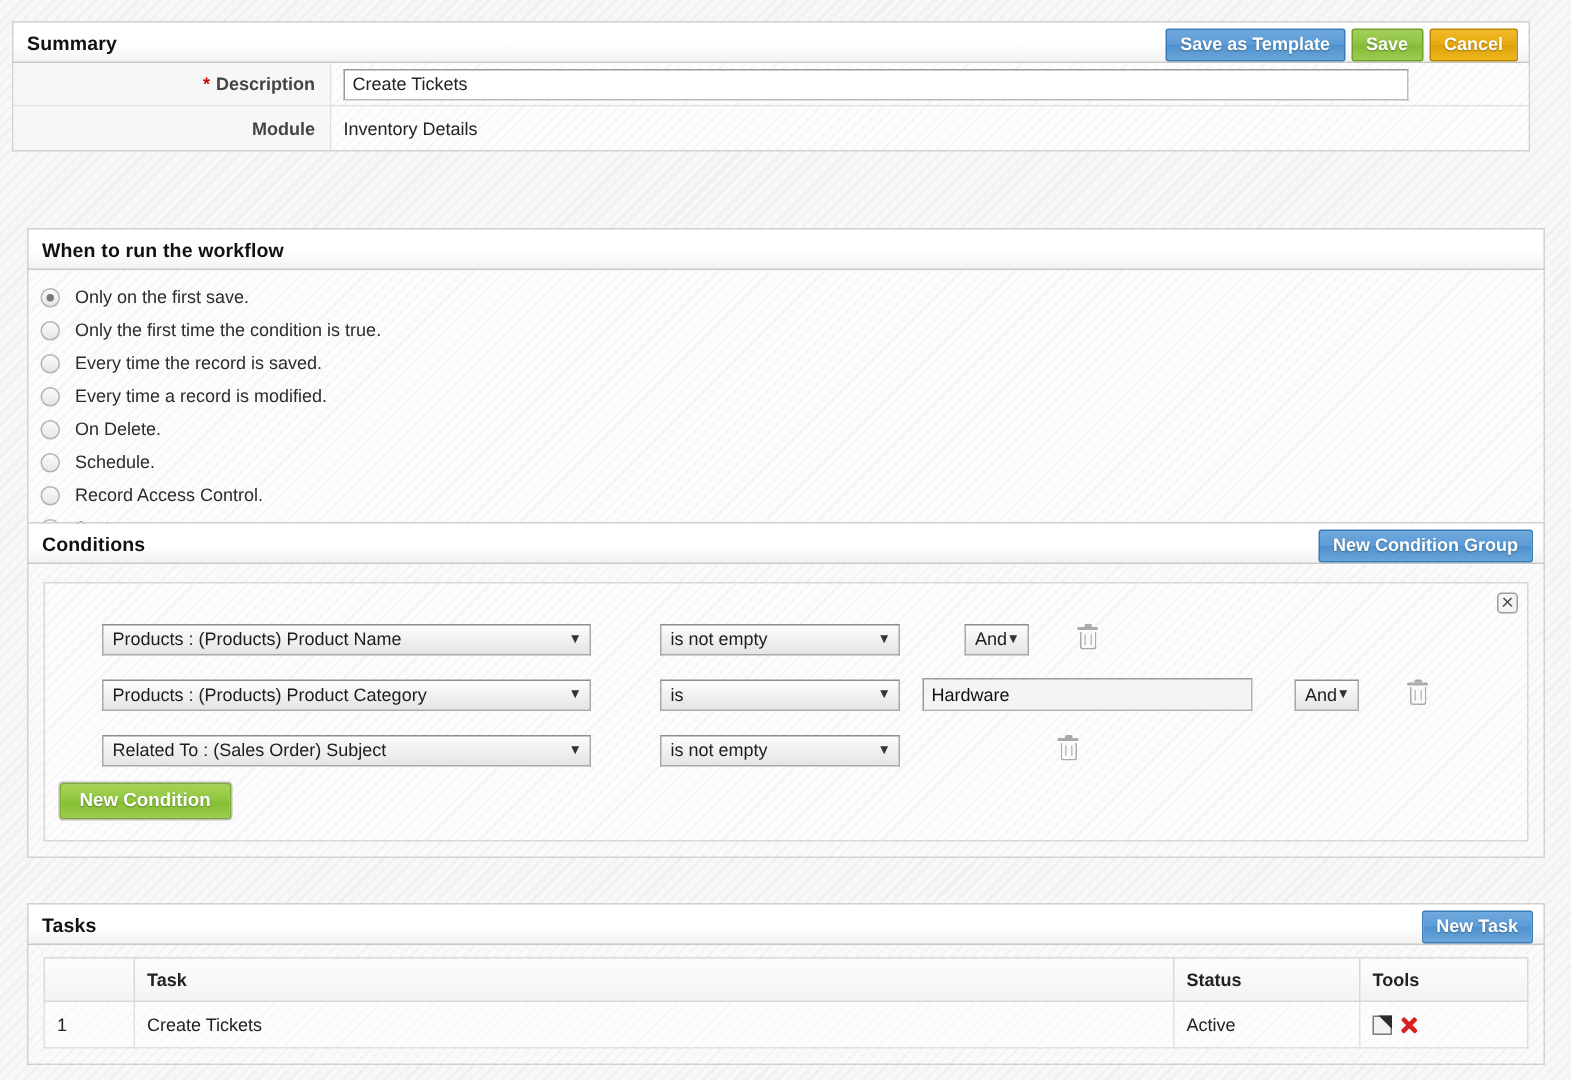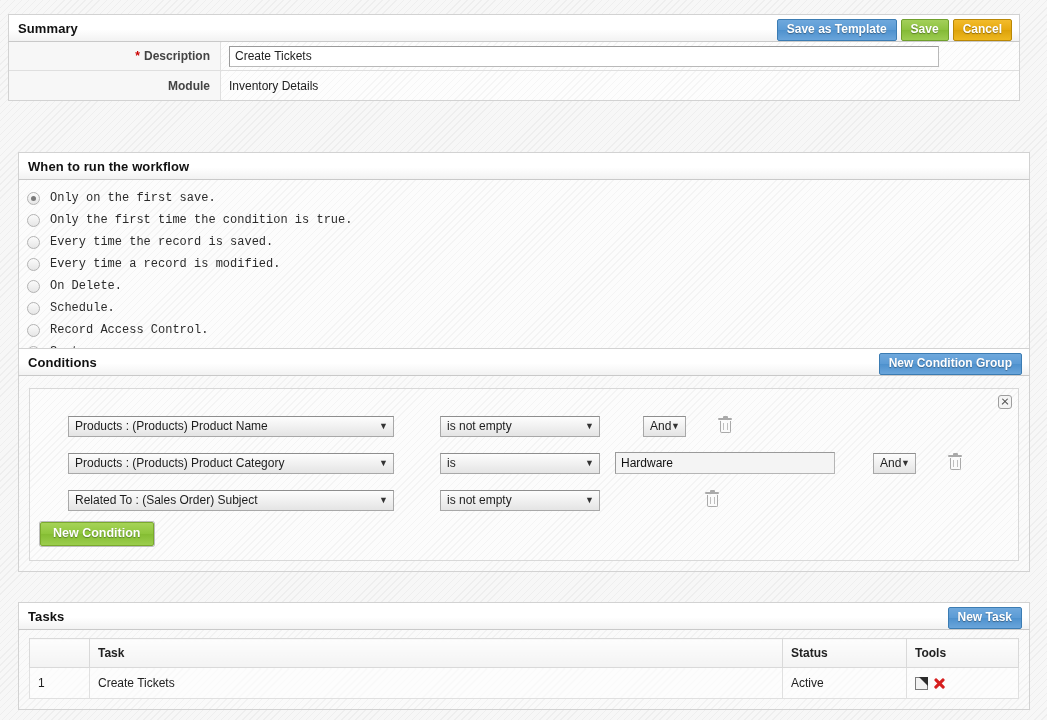--- a/index.html
+++ b/index.html
@@ -160,21 +160,20 @@
     border: 1px solid #d2d2d2;
     border-top: none;
     background-image:
       repeating-linear-gradient(135deg,
         rgba(0,0,0,0.03) 0px,
         rgba(0,0,0,0.03) 1px,
         rgba(0,0,0,0) 1px,
         rgba(0,0,0,0) 5px);
     background-color: #fcfcfc;
     padding: 7px 0 8px 0;
-    font-family: Liberation Mono, monospace;
   }
   .radio-line {
     display: flex;
     align-items: center;
     height: 22px;
     padding-left: 8px;
     cursor: pointer;
   }
   .radio {
     width: 13px;
@@ -292,21 +291,21 @@
     height: 22px;
     background: #f4f4f4;
     border: 1px solid #b5b5b5;
     border-top-color: #9a9a9a;
     border-left-color: #9a9a9a;
     font-family: "Liberation Sans", sans-serif;
     font-size: 12px;
     color: #111111;
     padding: 2px 5px;
     outline: none;
-    margin-right: 10px;
+    margin-right: 0;
   }
 
   .trash {
     width: 14px;
     height: 16px;
     flex: 0 0 14px;
     position: relative;
     cursor: pointer;
     opacity: 0.72;
   }

